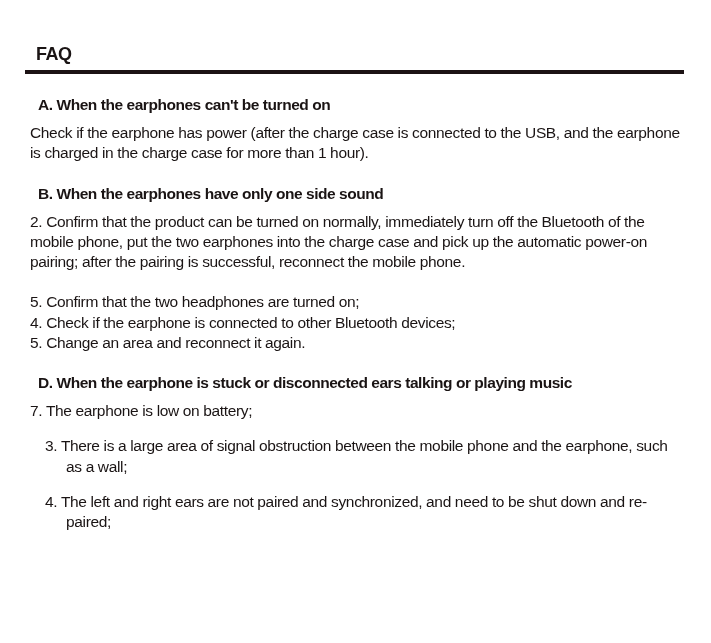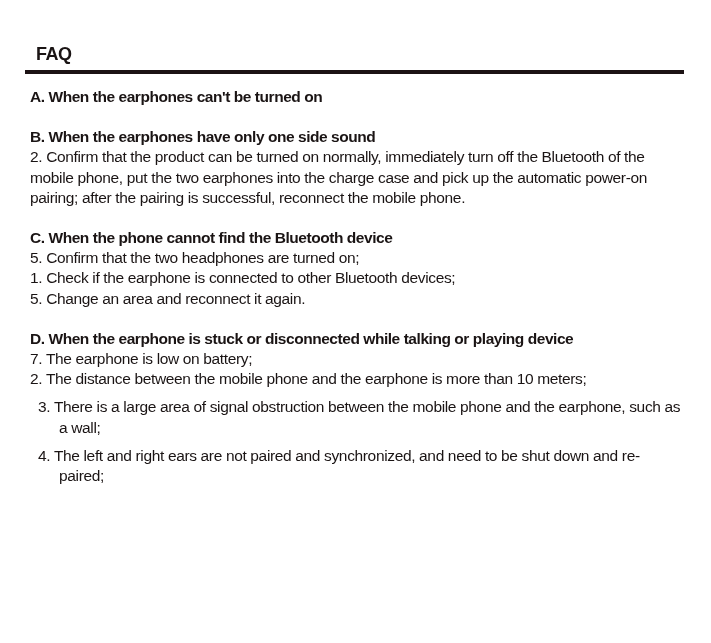--- a/index.html
+++ b/index.html
@@ -40,57 +40,56 @@
       width: 660px;
       font-size: 15.5px;
       line-height: 20.2px;
       letter-spacing: -0.35px;
     }
     .faq-section {
       margin: 0 0 20px 0;
     }
     .faq-heading {
       font-weight: bold;
-      margin: 0;
+      margin: 8px;
       letter-spacing: -0.45px;
     }
     .faq-line {
       margin: 0;
     }
     .faq-item {
-      margin: 8px;
+      margin: 15px;
       padding-left: 21px;
       text-indent: -21px;
     }
   </style>
 </head>
 <body>
 
 <h1 class="faq-title">FAQ</h1>
 <div class="faq-rule"></div>
 
 <div class="faq-body">
 
   <div class="faq-section">
     <p class="faq-heading">A. When the earphones can't be turned on</p>
+    <p class="faq-line">Check if the earphone has power (after the charge case is connected to the USB, and the earphone is charged in the charge case for more than 1 hour).</p>
   </div>
 
   <div class="faq-section">
     <p class="faq-heading">B. When the earphones have only one side sound</p>
     <p class="faq-line">2. Confirm that the product can be turned on normally, immediately turn off the Bluetooth of the mobile phone, put the two earphones into the charge case and pick up the automatic power-on pairing; after the pairing is successful, reconnect the mobile phone.</p>
   </div>
 
   <div class="faq-section">
-    <p class="faq-heading">C. When the phone cannot find the Bluetooth device</p>
     <p class="faq-line">5. Confirm that the two headphones are turned on;</p>
-    <p class="faq-line">1. Check if the earphone is connected to other Bluetooth devices;</p>
+    <p class="faq-line">4. Check if the earphone is connected to other Bluetooth devices;</p>
     <p class="faq-line">5. Change an area and reconnect it again.</p>
   </div>
 
   <div class="faq-section">
-    <p class="faq-heading">D. When the earphone is stuck or disconnected while talking or playing device</p>
+    <p class="faq-heading">D. When the earphone is stuck or disconnected ears talking or playing music</p>
     <p class="faq-line">7. The earphone is low on battery;</p>
-    <p class="faq-line">2. The distance between the mobile phone and the earphone is more than 10 meters;</p>
     <p class="faq-item">3. There is a large area of signal obstruction between the mobile phone and the earphone, such as a wall;</p>
     <p class="faq-item">4. The left and right ears are not paired and synchronized, and need to be shut down and re-paired;</p>
   </div>
 
 </div>
 
 </body></html>

